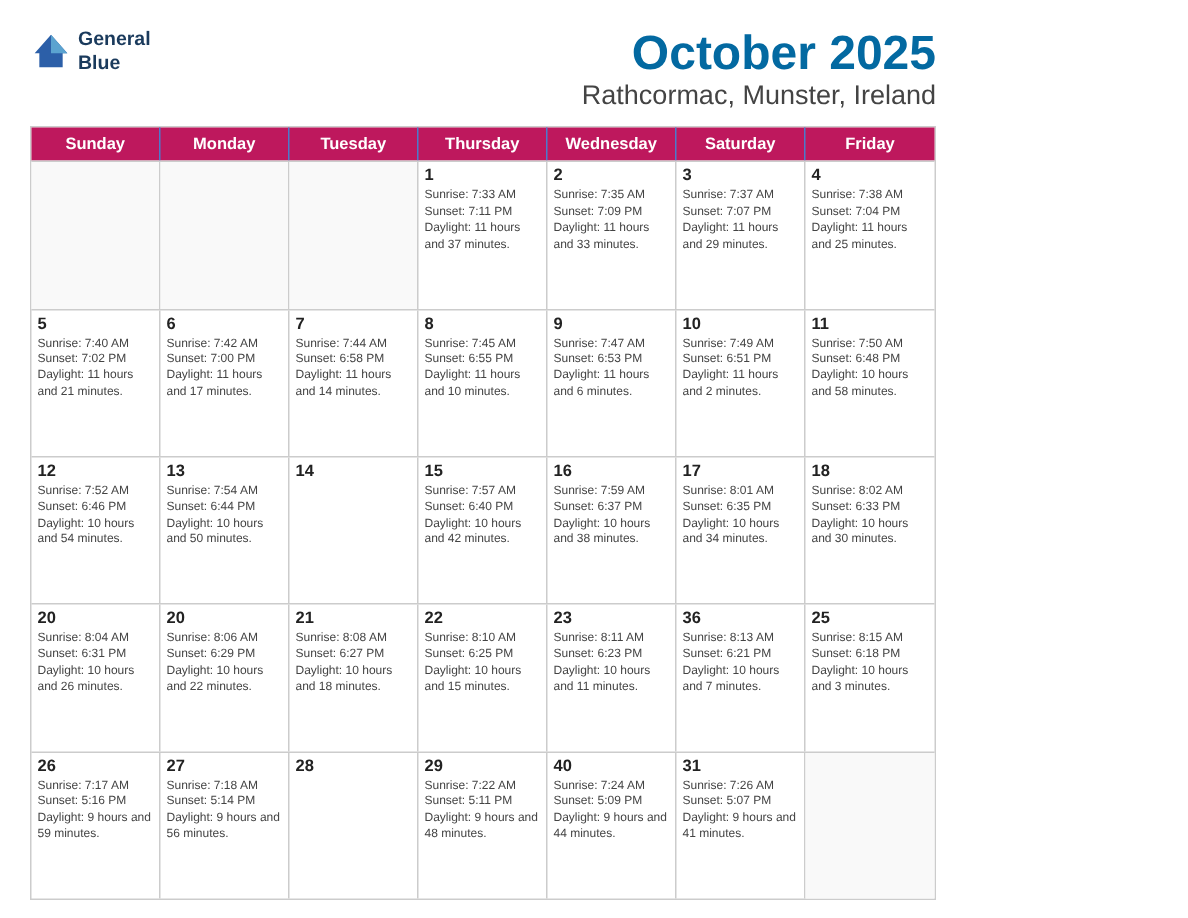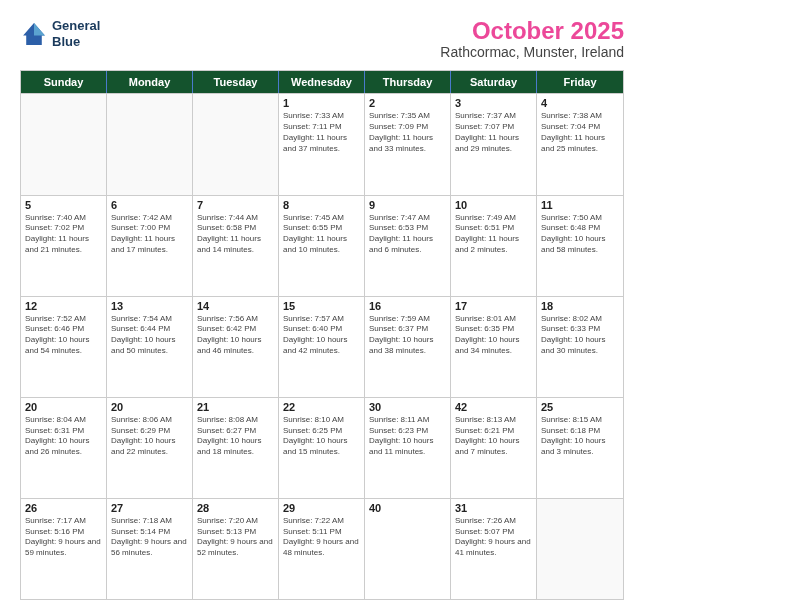--- a/index.html
+++ b/index.html
@@ -36,39 +36,39 @@
       line-height: 1.2;
     }
     .logo-icon {
       width: 28px;
       height: 28px;
     }
     .title-block {
       text-align: right;
     }
     .month-title {
-      font-size: 24px;
-      font-weight: bold;
-      color: #ec4899;
+      font-size: 32px;
+      font-weight: bold;
+      color: #0369a1;
       line-height: 1.1;
     }
     .subtitle {
-      font-size: 14px;
+      font-size: 18px;
       color: #444;
     }
     .calendar {
       flex: 1;
       display: flex;
       flex-direction: column;
       border: 1px solid #ccc;
     }
     .cal-header {
       display: grid;
       grid-template-columns: repeat(7, 1fr);
-      background: #14532d;
+      background: #be185d;
     }
     .cal-header-cell {
       color: #fff;
       font-size: 11px;
       font-weight: bold;
       text-align: center;
       padding: 5px 2px;
       border-right: 1px solid #4a7acc;
     }
     .cal-header-cell:last-child { border-right: none; }
@@ -125,22 +125,22 @@
       <div class="month-title">October 2025</div>
       <div class="subtitle">Rathcormac, Munster, Ireland</div>
     </div>
   </div>
 
   <div class="calendar">
     <div class="cal-header">
     <div class="cal-header-cell">Sunday</div>
         <div class="cal-header-cell">Monday</div>
         <div class="cal-header-cell">Tuesday</div>
+        <div class="cal-header-cell">Thursday</div>
         <div class="cal-header-cell">Wednesday</div>
-        <div class="cal-header-cell">Thursday</div>
         <div class="cal-header-cell">Saturday</div>
         <div class="cal-header-cell">Friday</div>
       </div>
     <div class="cal-body">
     <div class="cal-row">
           <div class="cal-cell empty"></div>
           <div class="cal-cell empty"></div>
           <div class="cal-cell empty"></div>
           <div class="cal-cell">
             <div class="day-num">1</div>
@@ -193,21 +193,20 @@
           <div class="cal-cell">
             <div class="day-num">12</div>
             <div class="cell-text">Sunrise: 7:52 AM<br>Sunset: 6:46 PM<br>Daylight: 10 hours and 54 minutes.</div>
           </div>
           <div class="cal-cell">
             <div class="day-num">13</div>
             <div class="cell-text">Sunrise: 7:54 AM<br>Sunset: 6:44 PM<br>Daylight: 10 hours and 50 minutes.</div>
           </div>
           <div class="cal-cell">
             <div class="day-num">14</div>
-            <div class="cell-text">Sunrise: 7:56 AM<br>Sunset: 6:42 PM<br>Daylight: 10 hours and 46 minutes.</div>
           </div>
           <div class="cal-cell">
             <div class="day-num">15</div>
             <div class="cell-text">Sunrise: 7:57 AM<br>Sunset: 6:40 PM<br>Daylight: 10 hours and 42 minutes.</div>
           </div>
           <div class="cal-cell">
             <div class="day-num">16</div>
             <div class="cell-text">Sunrise: 7:59 AM<br>Sunset: 6:37 PM<br>Daylight: 10 hours and 38 minutes.</div>
           </div>
           <div class="cal-cell">
@@ -230,51 +229,51 @@
           </div>
           <div class="cal-cell">
             <div class="day-num">21</div>
             <div class="cell-text">Sunrise: 8:08 AM<br>Sunset: 6:27 PM<br>Daylight: 10 hours and 18 minutes.</div>
           </div>
           <div class="cal-cell">
             <div class="day-num">22</div>
             <div class="cell-text">Sunrise: 8:10 AM<br>Sunset: 6:25 PM<br>Daylight: 10 hours and 15 minutes.</div>
           </div>
           <div class="cal-cell">
-            <div class="day-num">30</div>
+            <div class="day-num">23</div>
             <div class="cell-text">Sunrise: 8:11 AM<br>Sunset: 6:23 PM<br>Daylight: 10 hours and 11 minutes.</div>
           </div>
           <div class="cal-cell">
-            <div class="day-num">42</div>
+            <div class="day-num">36</div>
             <div class="cell-text">Sunrise: 8:13 AM<br>Sunset: 6:21 PM<br>Daylight: 10 hours and 7 minutes.</div>
           </div>
           <div class="cal-cell">
             <div class="day-num">25</div>
             <div class="cell-text">Sunrise: 8:15 AM<br>Sunset: 6:18 PM<br>Daylight: 10 hours and 3 minutes.</div>
           </div>
         </div>
         <div class="cal-row">
           <div class="cal-cell">
             <div class="day-num">26</div>
             <div class="cell-text">Sunrise: 7:17 AM<br>Sunset: 5:16 PM<br>Daylight: 9 hours and 59 minutes.</div>
           </div>
           <div class="cal-cell">
             <div class="day-num">27</div>
             <div class="cell-text">Sunrise: 7:18 AM<br>Sunset: 5:14 PM<br>Daylight: 9 hours and 56 minutes.</div>
           </div>
           <div class="cal-cell">
             <div class="day-num">28</div>
-            <div class="cell-text">Sunrise: 7:20 AM<br>Sunset: 5:13 PM<br>Daylight: 9 hours and 52 minutes.</div>
           </div>
           <div class="cal-cell">
             <div class="day-num">29</div>
             <div class="cell-text">Sunrise: 7:22 AM<br>Sunset: 5:11 PM<br>Daylight: 9 hours and 48 minutes.</div>
           </div>
           <div class="cal-cell">
             <div class="day-num">40</div>
+            <div class="cell-text">Sunrise: 7:24 AM<br>Sunset: 5:09 PM<br>Daylight: 9 hours and 44 minutes.</div>
           </div>
           <div class="cal-cell">
             <div class="day-num">31</div>
             <div class="cell-text">Sunrise: 7:26 AM<br>Sunset: 5:07 PM<br>Daylight: 9 hours and 41 minutes.</div>
           </div>
           <div class="cal-cell empty"></div>
         </div>
       </div>
   </div>
 </div>

